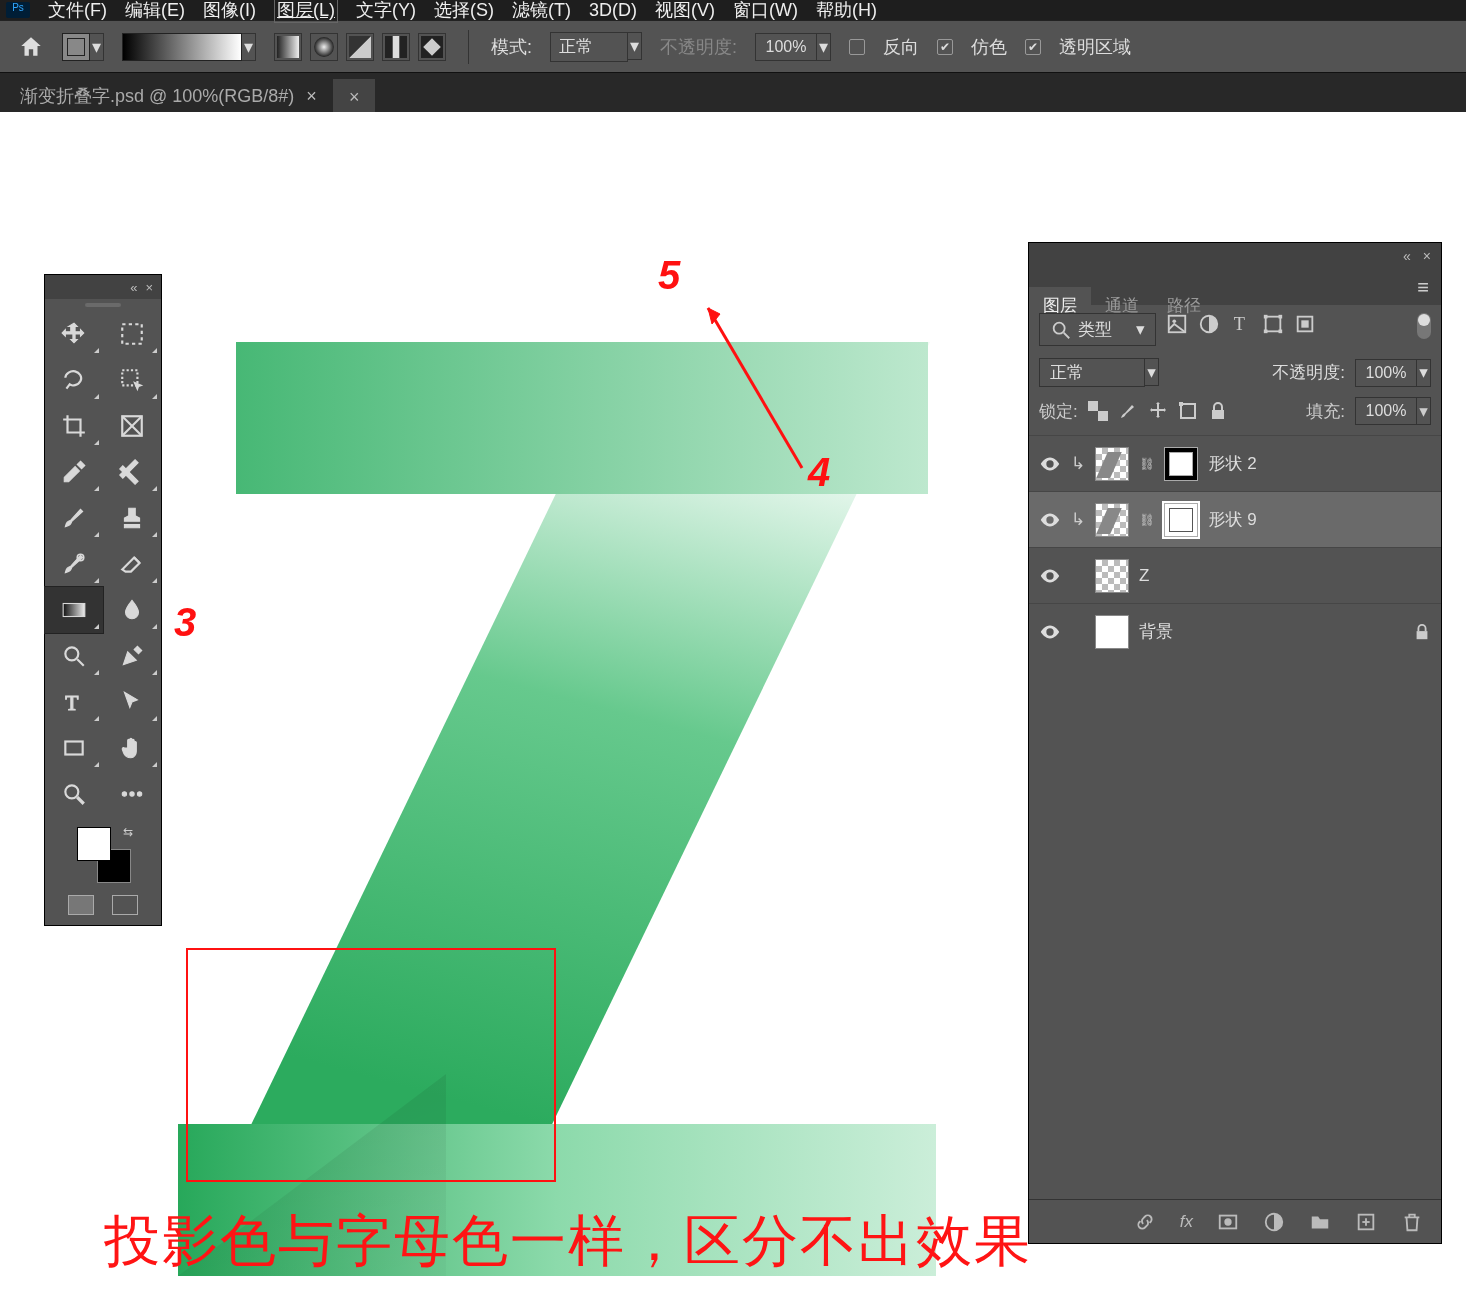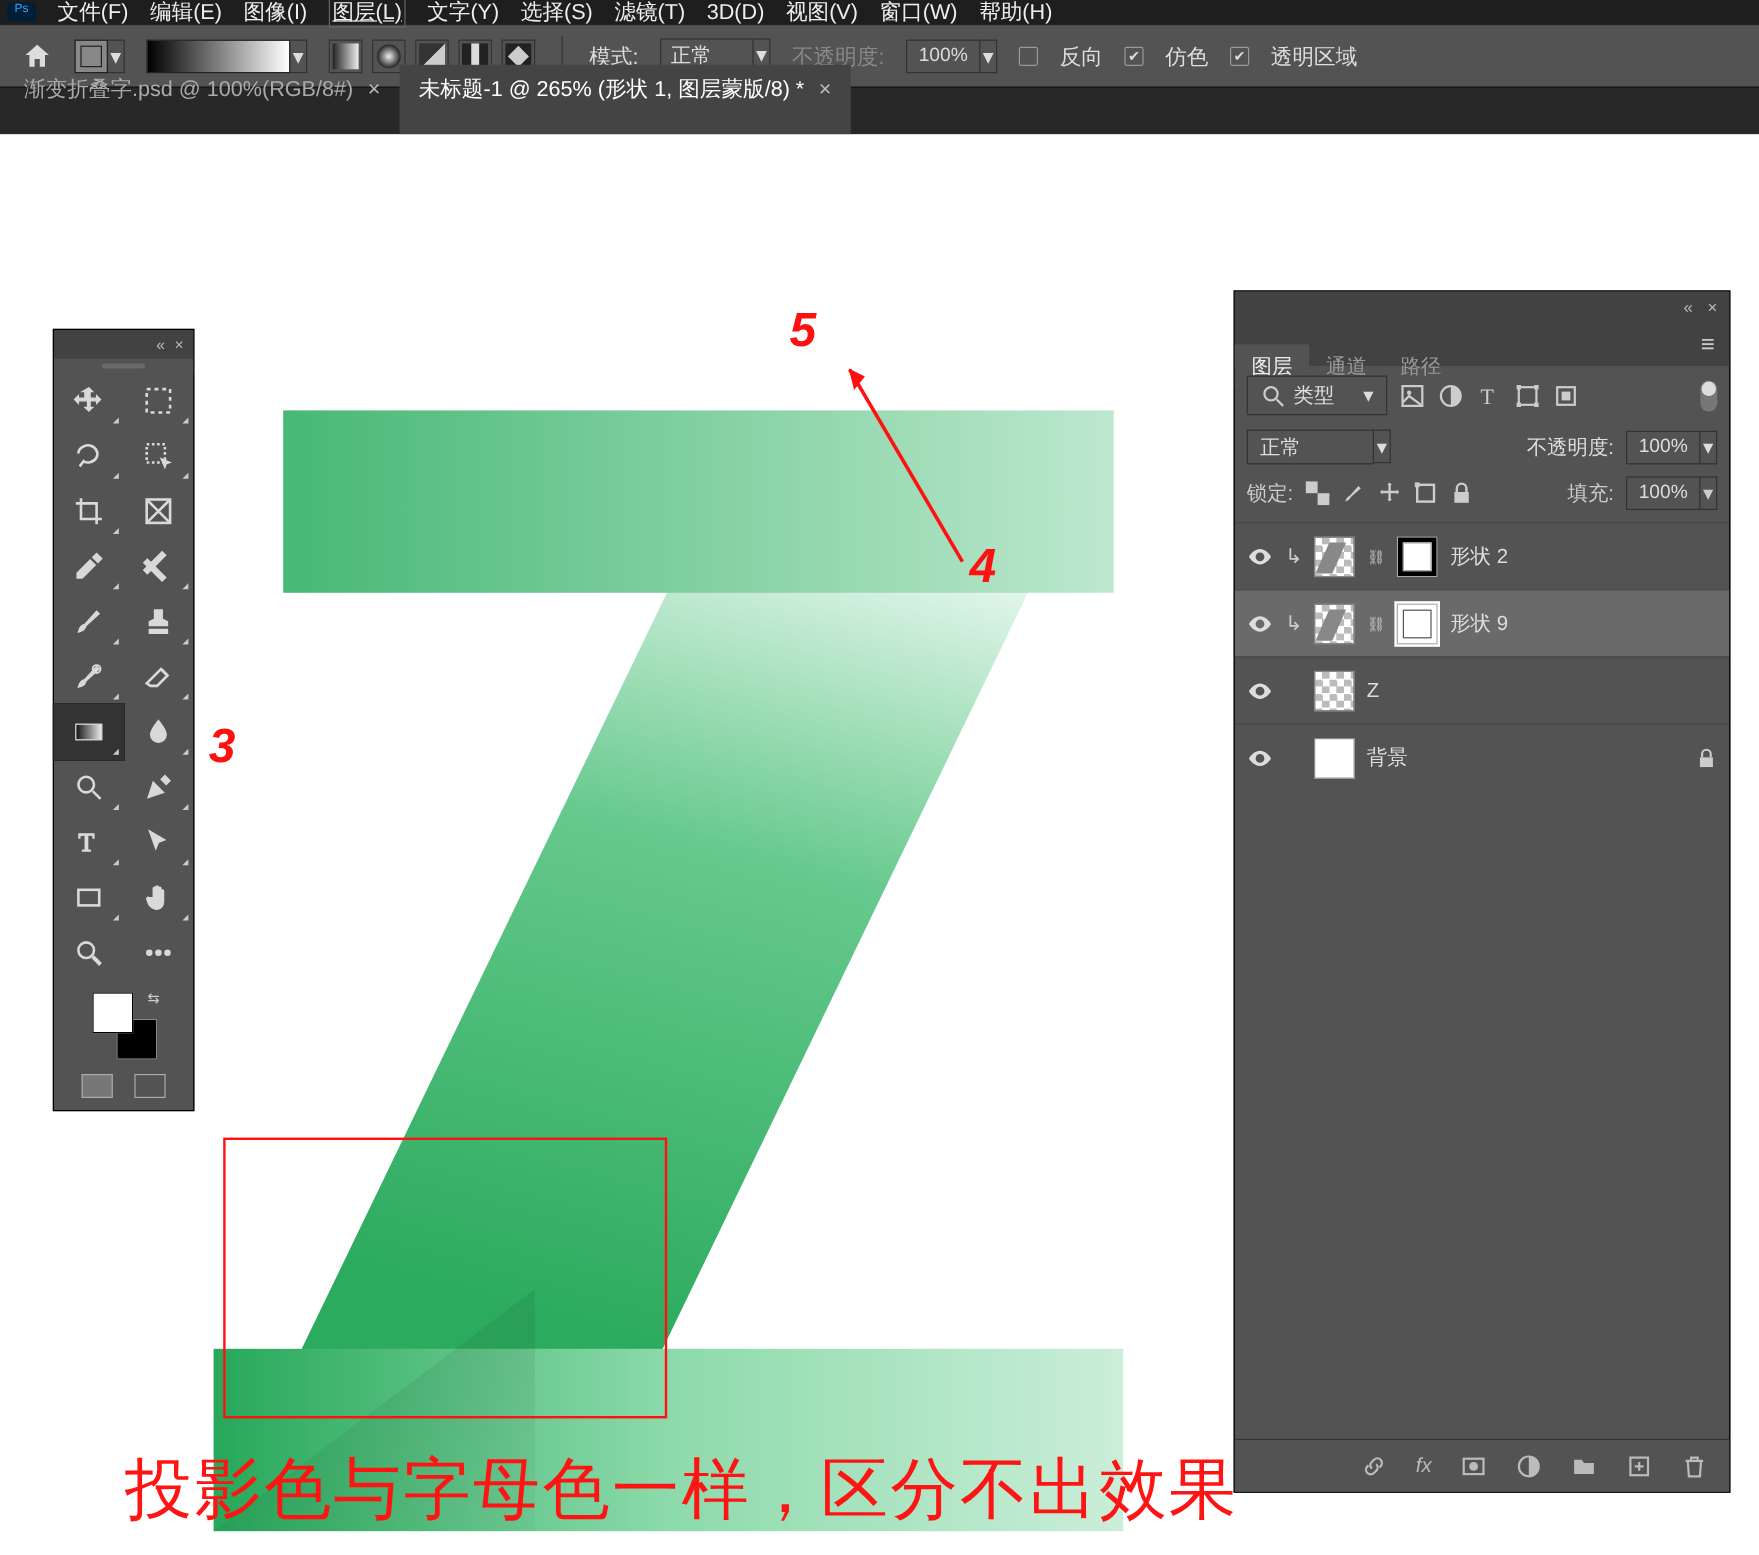--- a/index.html
+++ b/index.html
@@ -65,21 +65,21 @@
   .tabbar {
     display:flex;
     background:#282828;
     height:40px;
     align-items:flex-end;
     padding-left:4px;
     color:#ccc;
     font-size:18px;
     border-top:1px solid #111;
   }
-  .doctab { padding:8px 16px 26px; display:flex;align-items:center;gap:12px;color:#aaa;}
+  .doctab { padding:8px 16px 4px; display:flex;align-items:center;gap:12px;color:#aaa;}
   .doctab.active{ background:#444; color:#fff;}
   .doctab .x{ color:#bbb; }
 
   
   .canvas-area {
     position:absolute;
     left:0; top:112px; right:0; bottom:0;
     background:#fff;
   }
   .z-top {
@@ -170,21 +170,21 @@
     height:26px;background:#424242;display:flex;justify-content:flex-end;align-items:center;gap:12px;padding-right:10px;
   }
   .lp-topstrip span{color:#bbb;font-size:14px;}
   .lp-tabs{
     display:flex; align-items:center; height:36px; background:#424242;
   }
   .lp-tab{padding:0 14px;height:36px;display:flex;align-items:center;color:#999;margin-top:36px;}
   .lp-tab.active{background:#535353;color:#eee;}
   .lp-menu{margin-left:auto;padding-right:12px;color:#ccc;font-size:20px;}
   .lp-filter{
-    display:flex;align-items:center;gap:10px;padding:8px 10px 6px;
+    display:flex;align-items:flex-start;gap:10px;padding:8px 10px 6px;
   }
   .lp-filter .sel{
     display:flex;align-items:center;gap:6px;border:1px solid #333;padding:4px 10px;background:#535353;
   }
   .lp-filter .fico{width:22px;height:22px;fill:#ccc;}
   .lp-filter .toggle{margin-left:auto;width:14px;height:26px;border-radius:7px;background:#777;position:relative;}
   .lp-filter .toggle::after{content:"";position:absolute;left:1px;top:1px;width:12px;height:12px;border-radius:50%;background:#ddd;}
   .lp-row{
     display:flex;align-items:center;gap:10px;padding:6px 10px;
   }
@@ -318,21 +318,20 @@
       <span>透明区域</span>
     </div>
 </div>
 
 <div class="tabbar">
   <div class="doctab">
     <span>渐变折叠字.psd @ 100%(RGB/8#)</span>
     <span class="x">×</span>
   </div>
   <div class="doctab active">
-    <span>未标题-1 @ 265% (形状 1, 图层蒙版/8) *</span>
     <span class="x">×</span>
   </div>
 </div>
 
 <div class="canvas-area">
   <div class="z-slash"></div>
   <div class="z-top"></div>
   <div class="z-bot"></div>
   <div class="shade-tri"></div>
 </div>

